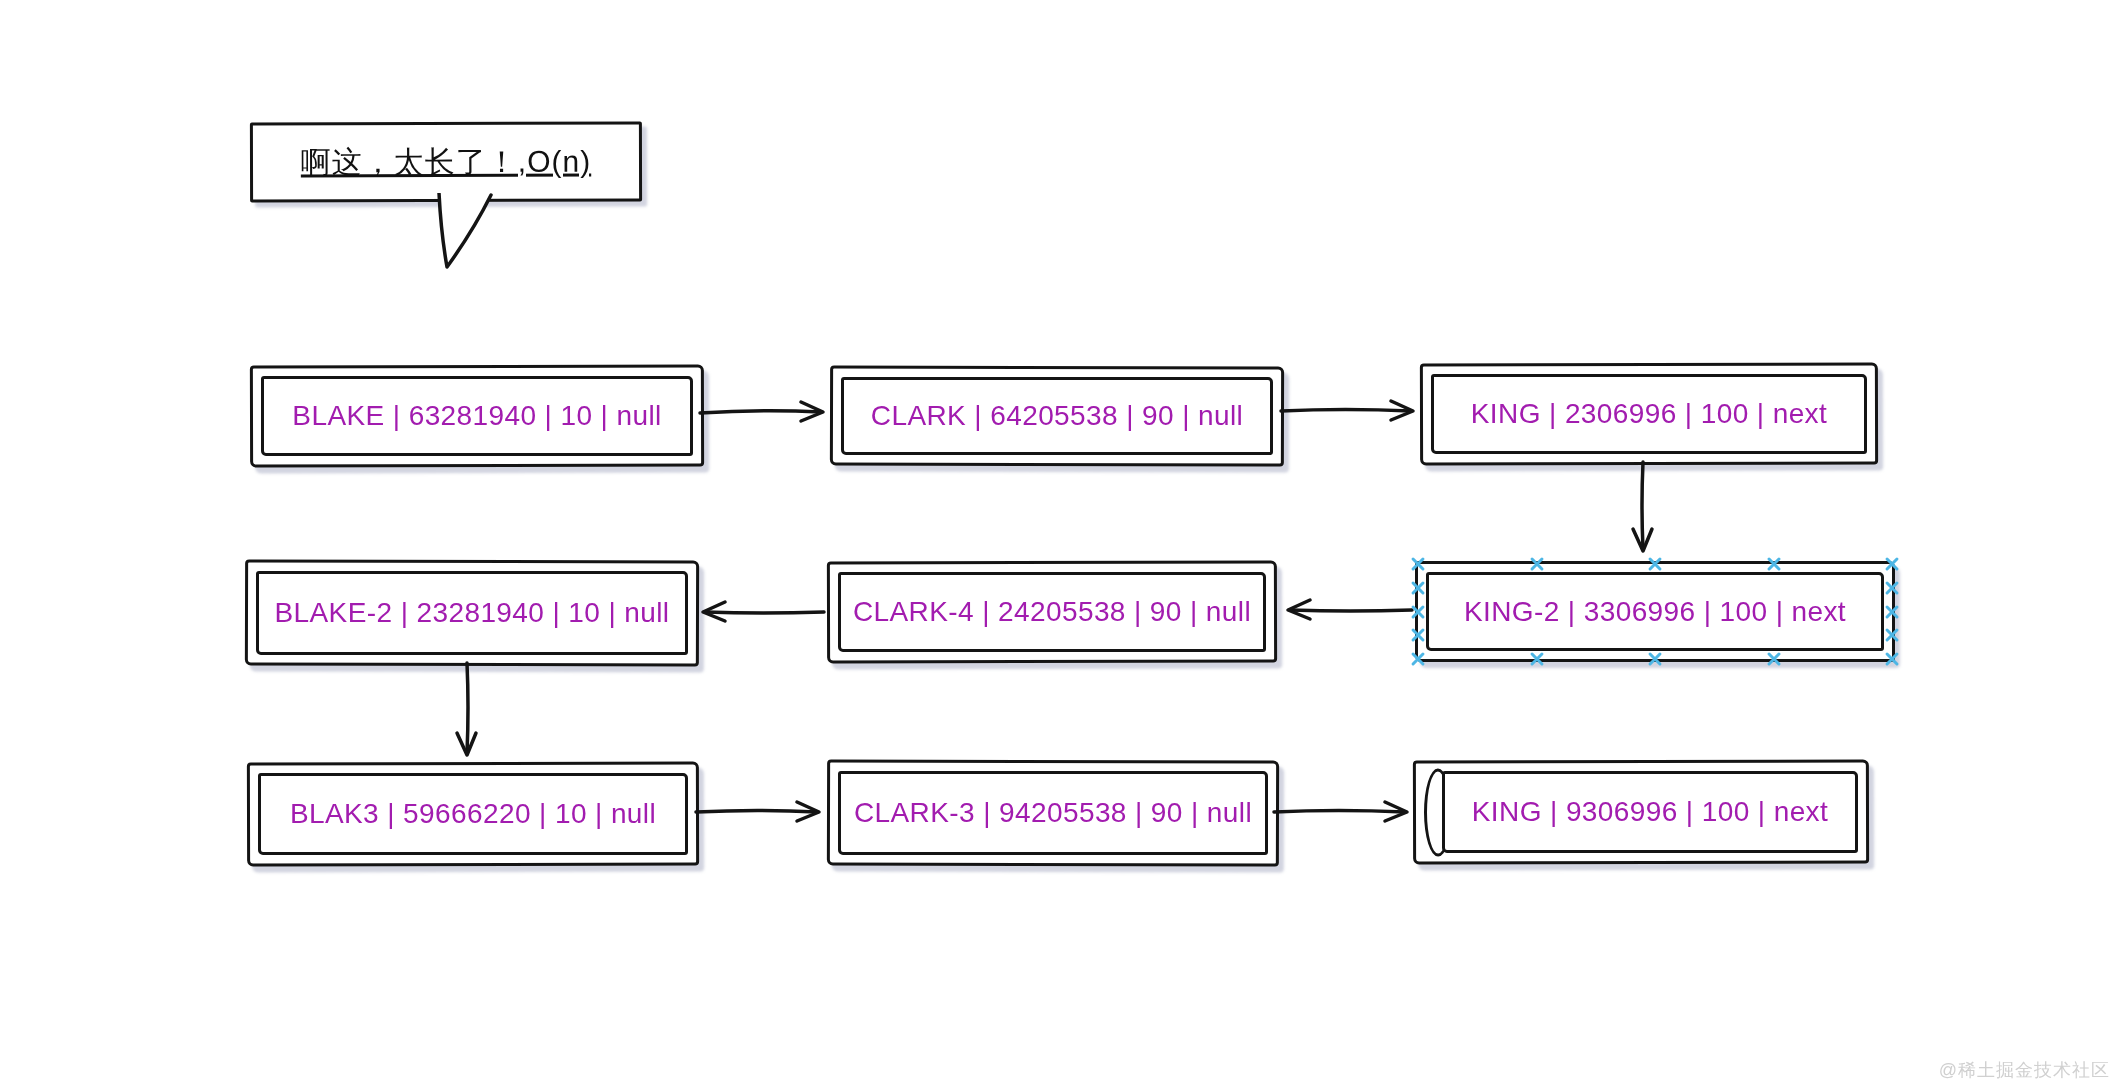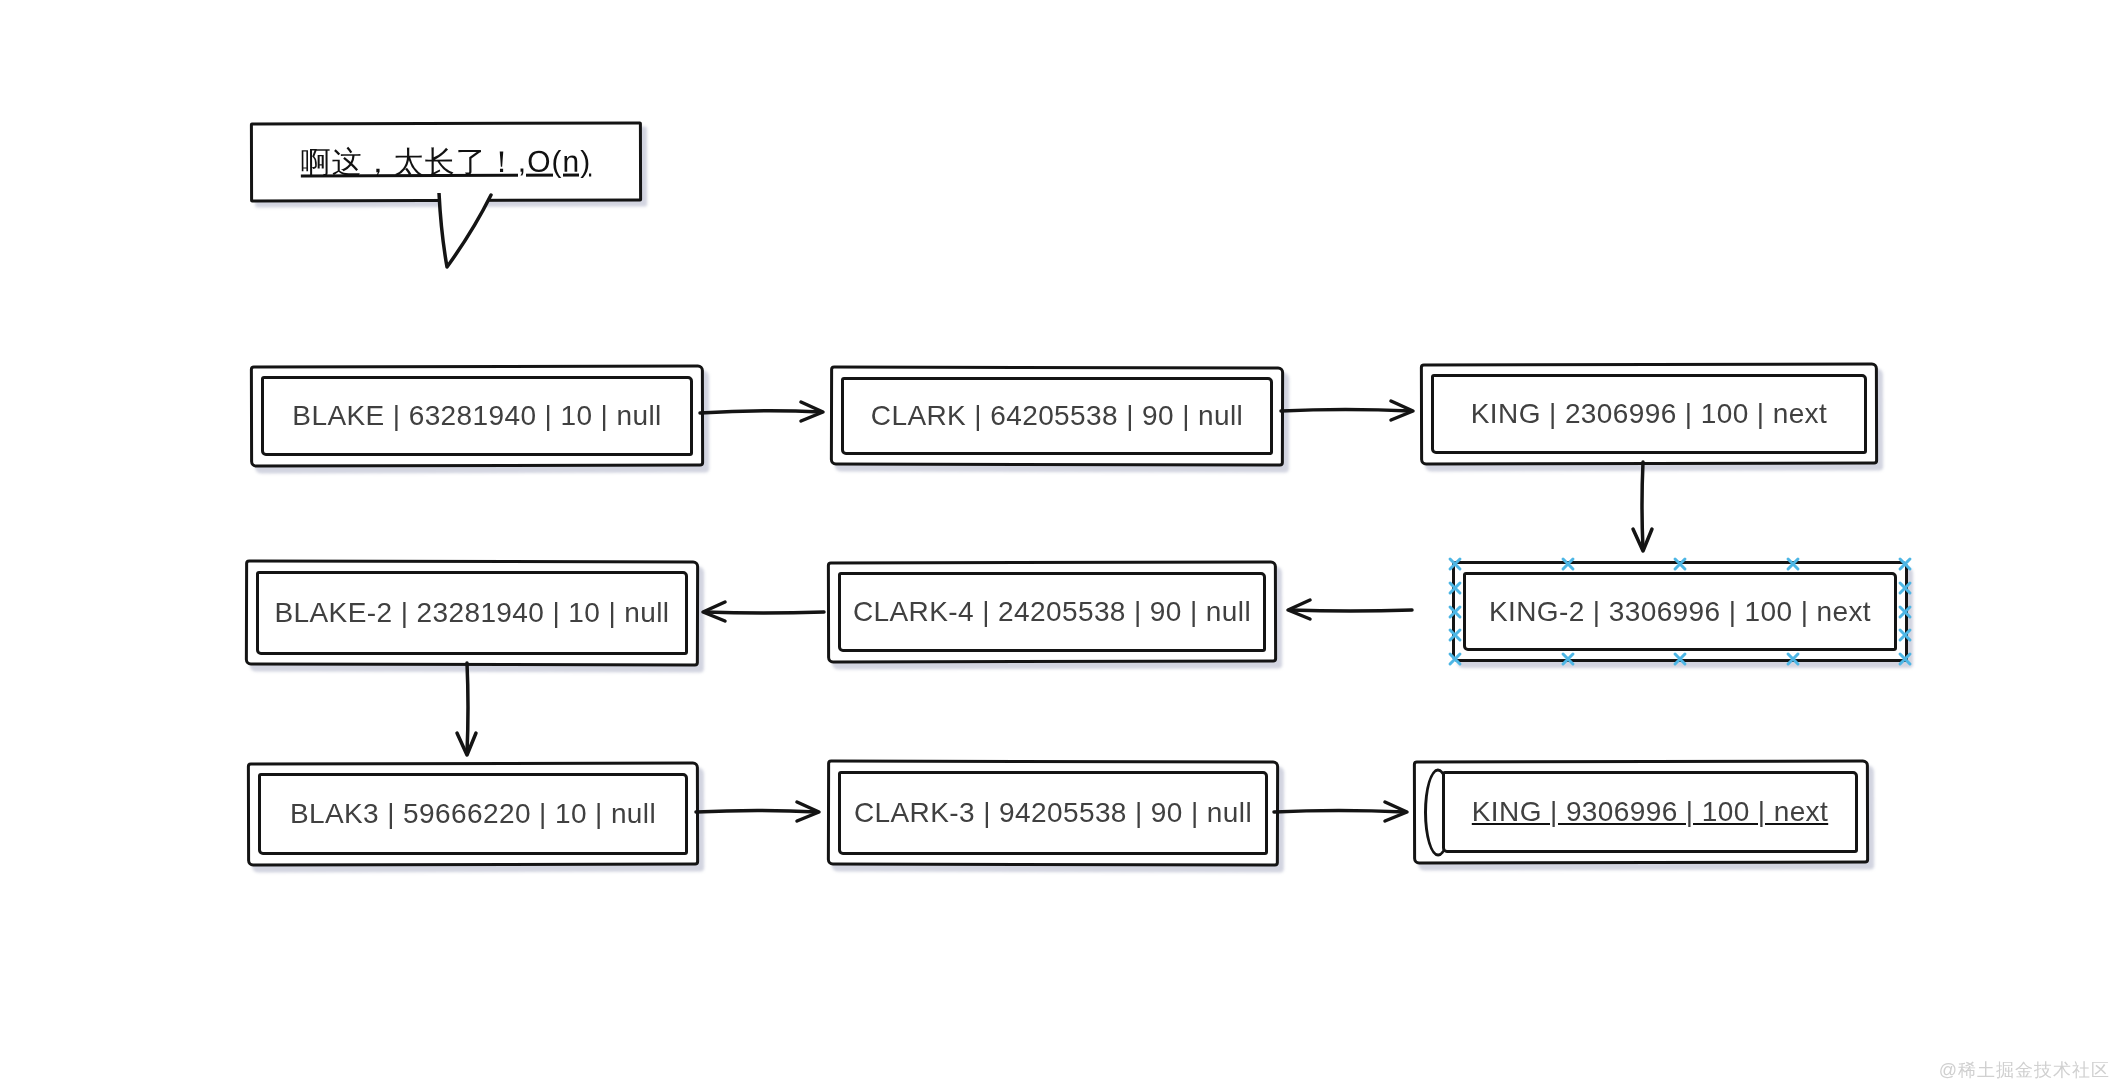--- a/index.html
+++ b/index.html
@@ -24,21 +24,21 @@
     inset:8px;
     border:3px solid #141414;
     border-radius:3px 5px 3px 5px;
     display:flex;align-items:center;justify-content:center;
     background:#fff;
   }
   .node .label{
     font-size:28px;
     letter-spacing:0.4px;
     white-space:nowrap;
-    color:#404040;
+    color:#a21caf;
   }
   .tilt-a{transform:rotate(-0.15deg);}
   .tilt-b{transform:rotate(0.15deg);}
   
   .scribble-ellipse{
     position:absolute;
     left:8px;top:5px;bottom:5px;
     width:22px;
     border:3px solid #141414;
     border-radius:50%;
@@ -133,21 +133,21 @@
   <div class="node tilt-b" style="left:245px;top:560px;width:448px;height:100px;">
     <div class="inner tilt-a">
       <span class="label">BLAKE-2 | 23281940 | 10 | null</span>
     </div>
   </div>
   <div class="node tilt-a" style="left:827px;top:561px;width:444px;height:96px;">
     <div class="inner tilt-b">
       <span class="label">CLARK-4 | 24205538 | 90 | null</span>
     </div>
   </div>
-  <div class="node" style="left:1452px;top:561px;width:450px;height:95px;">
+  <div class="node" style="left:1415px;top:561px;width:450px;height:95px;padding-left:24px;">
     <div class="inner">
       <span class="label">KING-2 | 3306996 | 100 | next</span>
     </div>
 
     <span class="handle" style="left:0%;top:0%;"></span>
     <span class="handle" style="left:25%;top:0%;"></span>
     <span class="handle" style="left:50%;top:0%;"></span>
     <span class="handle" style="left:75%;top:0%;"></span>
     <span class="handle" style="left:100%;top:0%;"></span>
     <span class="handle" style="left:0%;top:25%;"></span>
@@ -168,21 +168,21 @@
       <span class="label">BLAK3 | 59666220 | 10 | null</span>
     </div>
   </div>
   <div class="node tilt-b" style="left:827px;top:760px;width:446px;height:100px;">
     <div class="inner tilt-a">
       <span class="label">CLARK-3 | 94205538 | 90 | null</span>
     </div>
   </div>
   <div class="node tilt-a" style="left:1413px;top:760px;width:450px;height:98px;">
     <div class="scribble-ellipse"></div>
-    <div class="inner tilt-b" style="left:26px;text-decoration:underline;">
+    <div class="inner tilt-b" style="left:26px;">
       <span class="label">KING | 9306996 | 100 | next</span>
     </div>
   </div>
 
   <svg id="arrow-layer" viewBox="0 0 2120 1090" fill="none" stroke="#141414" stroke-width="3.5" stroke-linecap="round" stroke-linejoin="round">
     <g>
       <path d="M700,413 Q762,409 821,412"></path>
       <path d="M801,402 L823,412 L801,421"></path>
     </g>
     <g>

